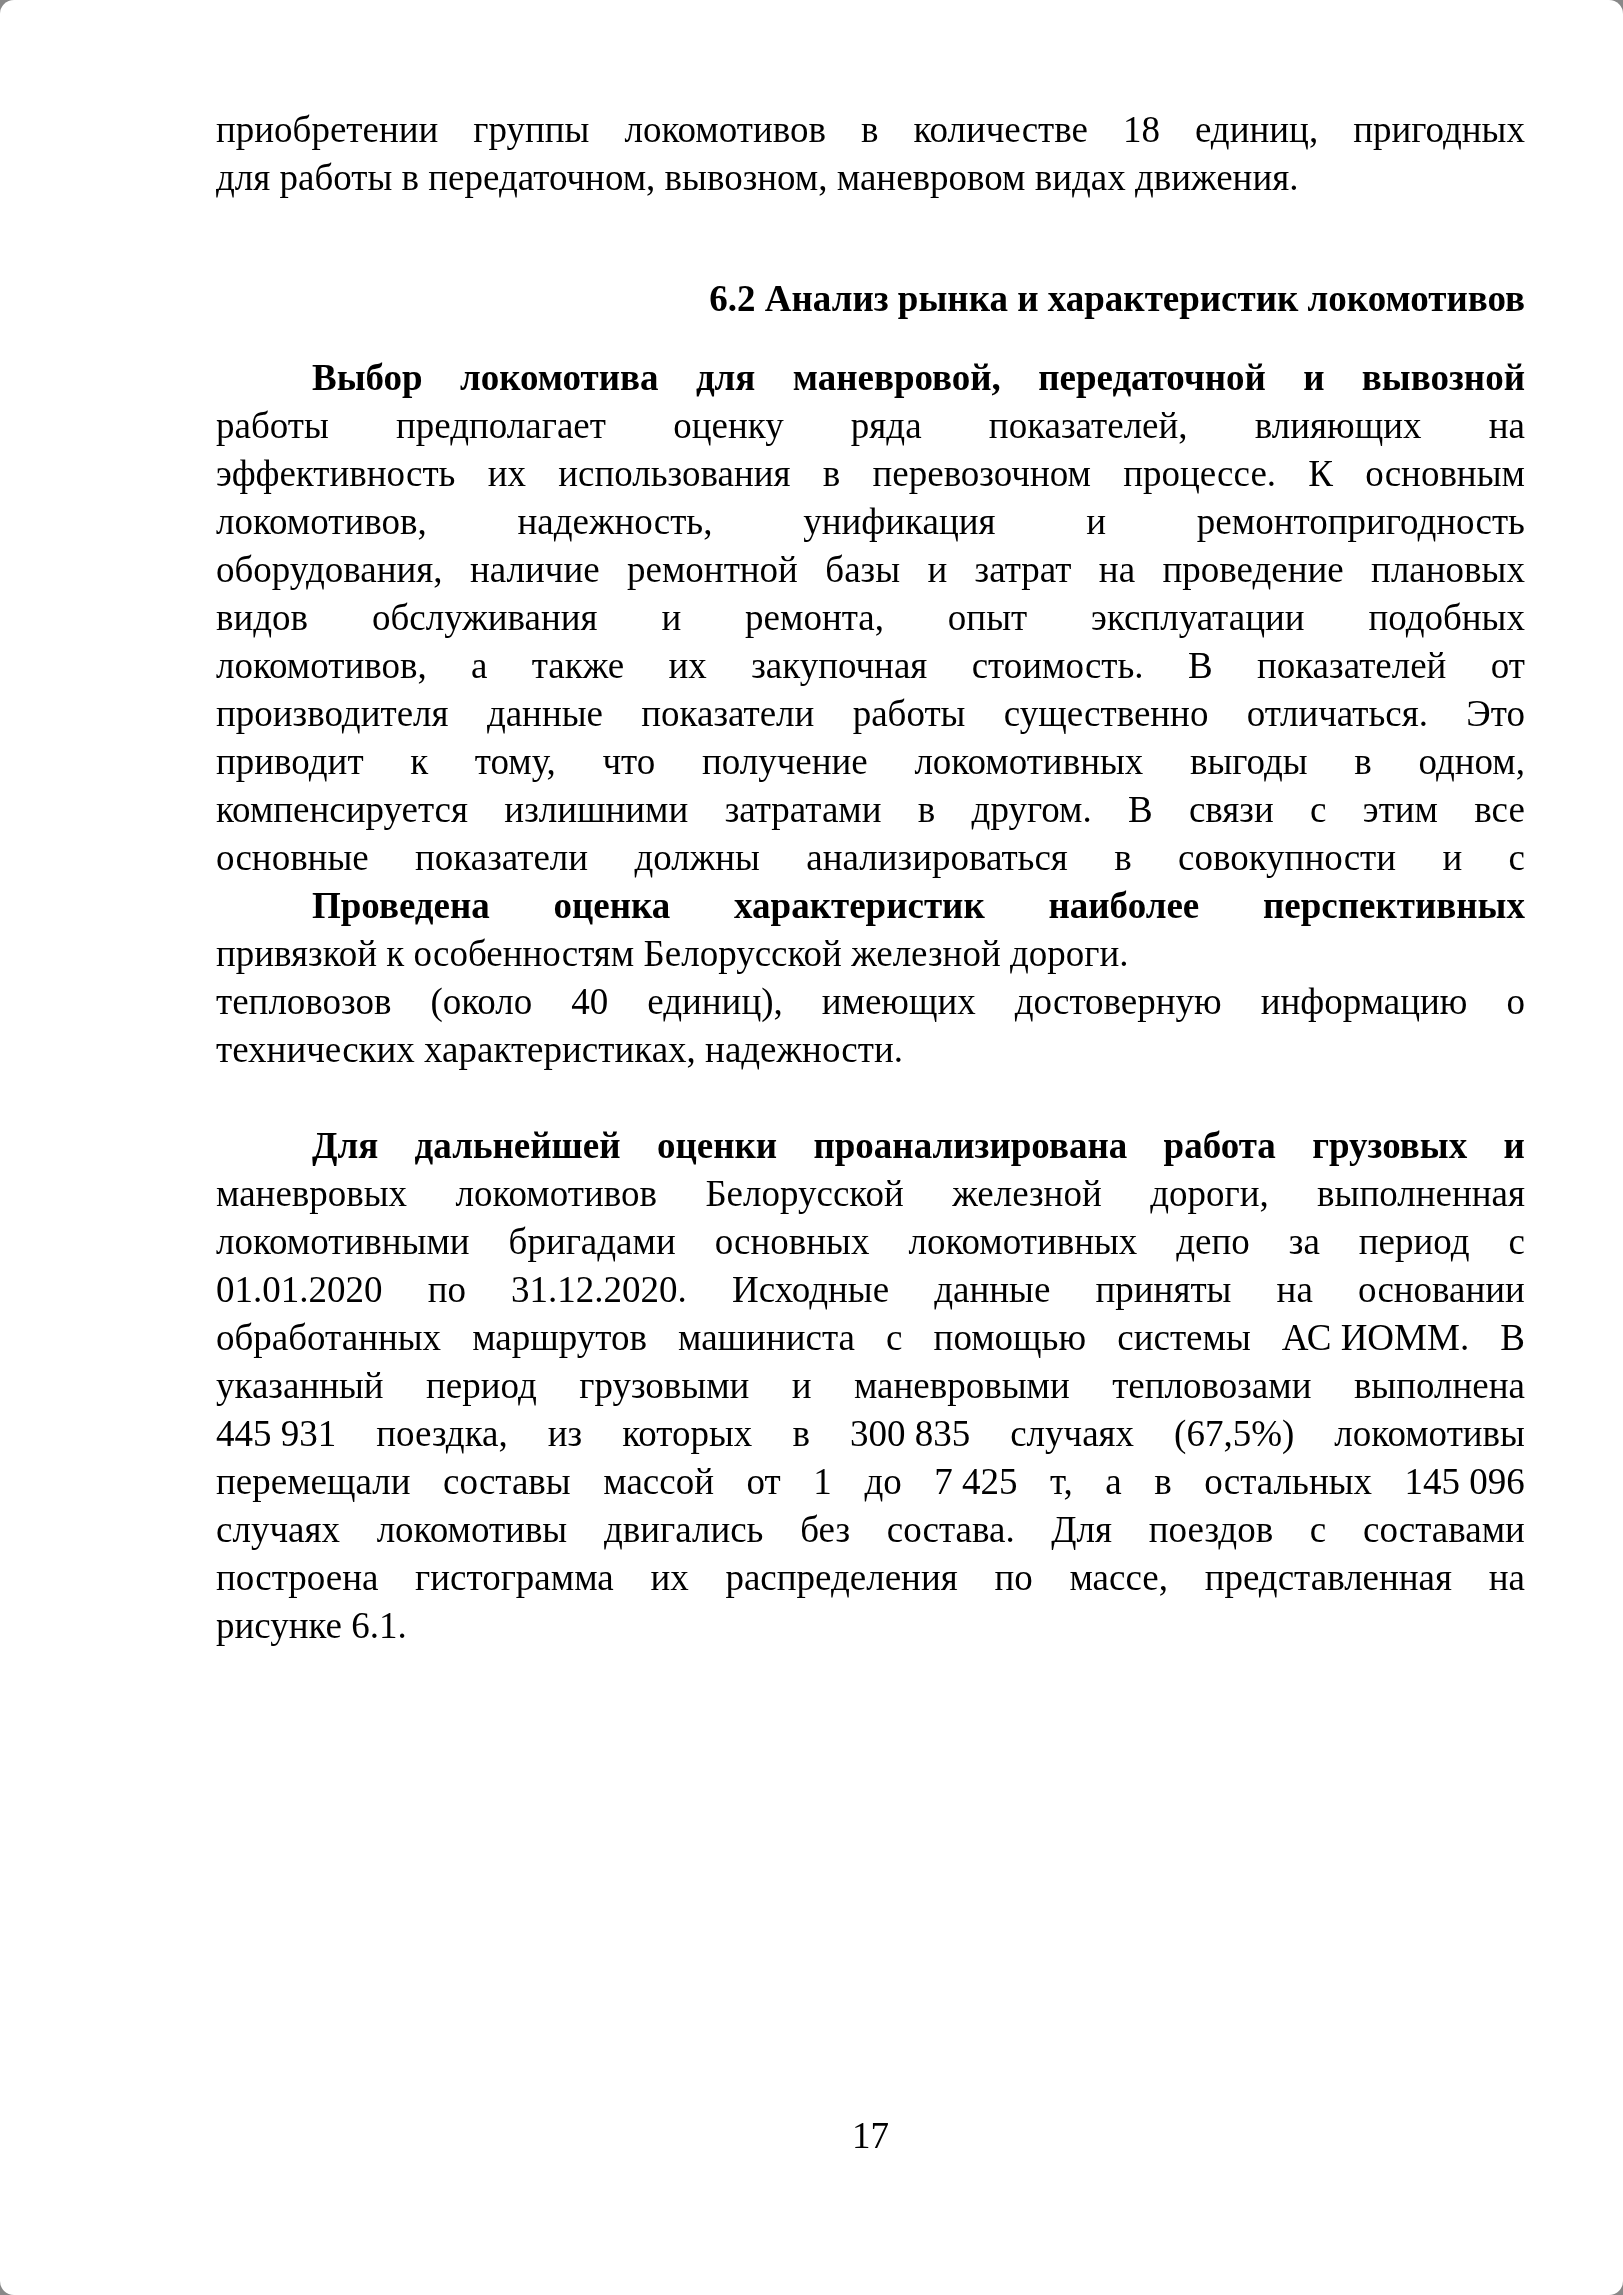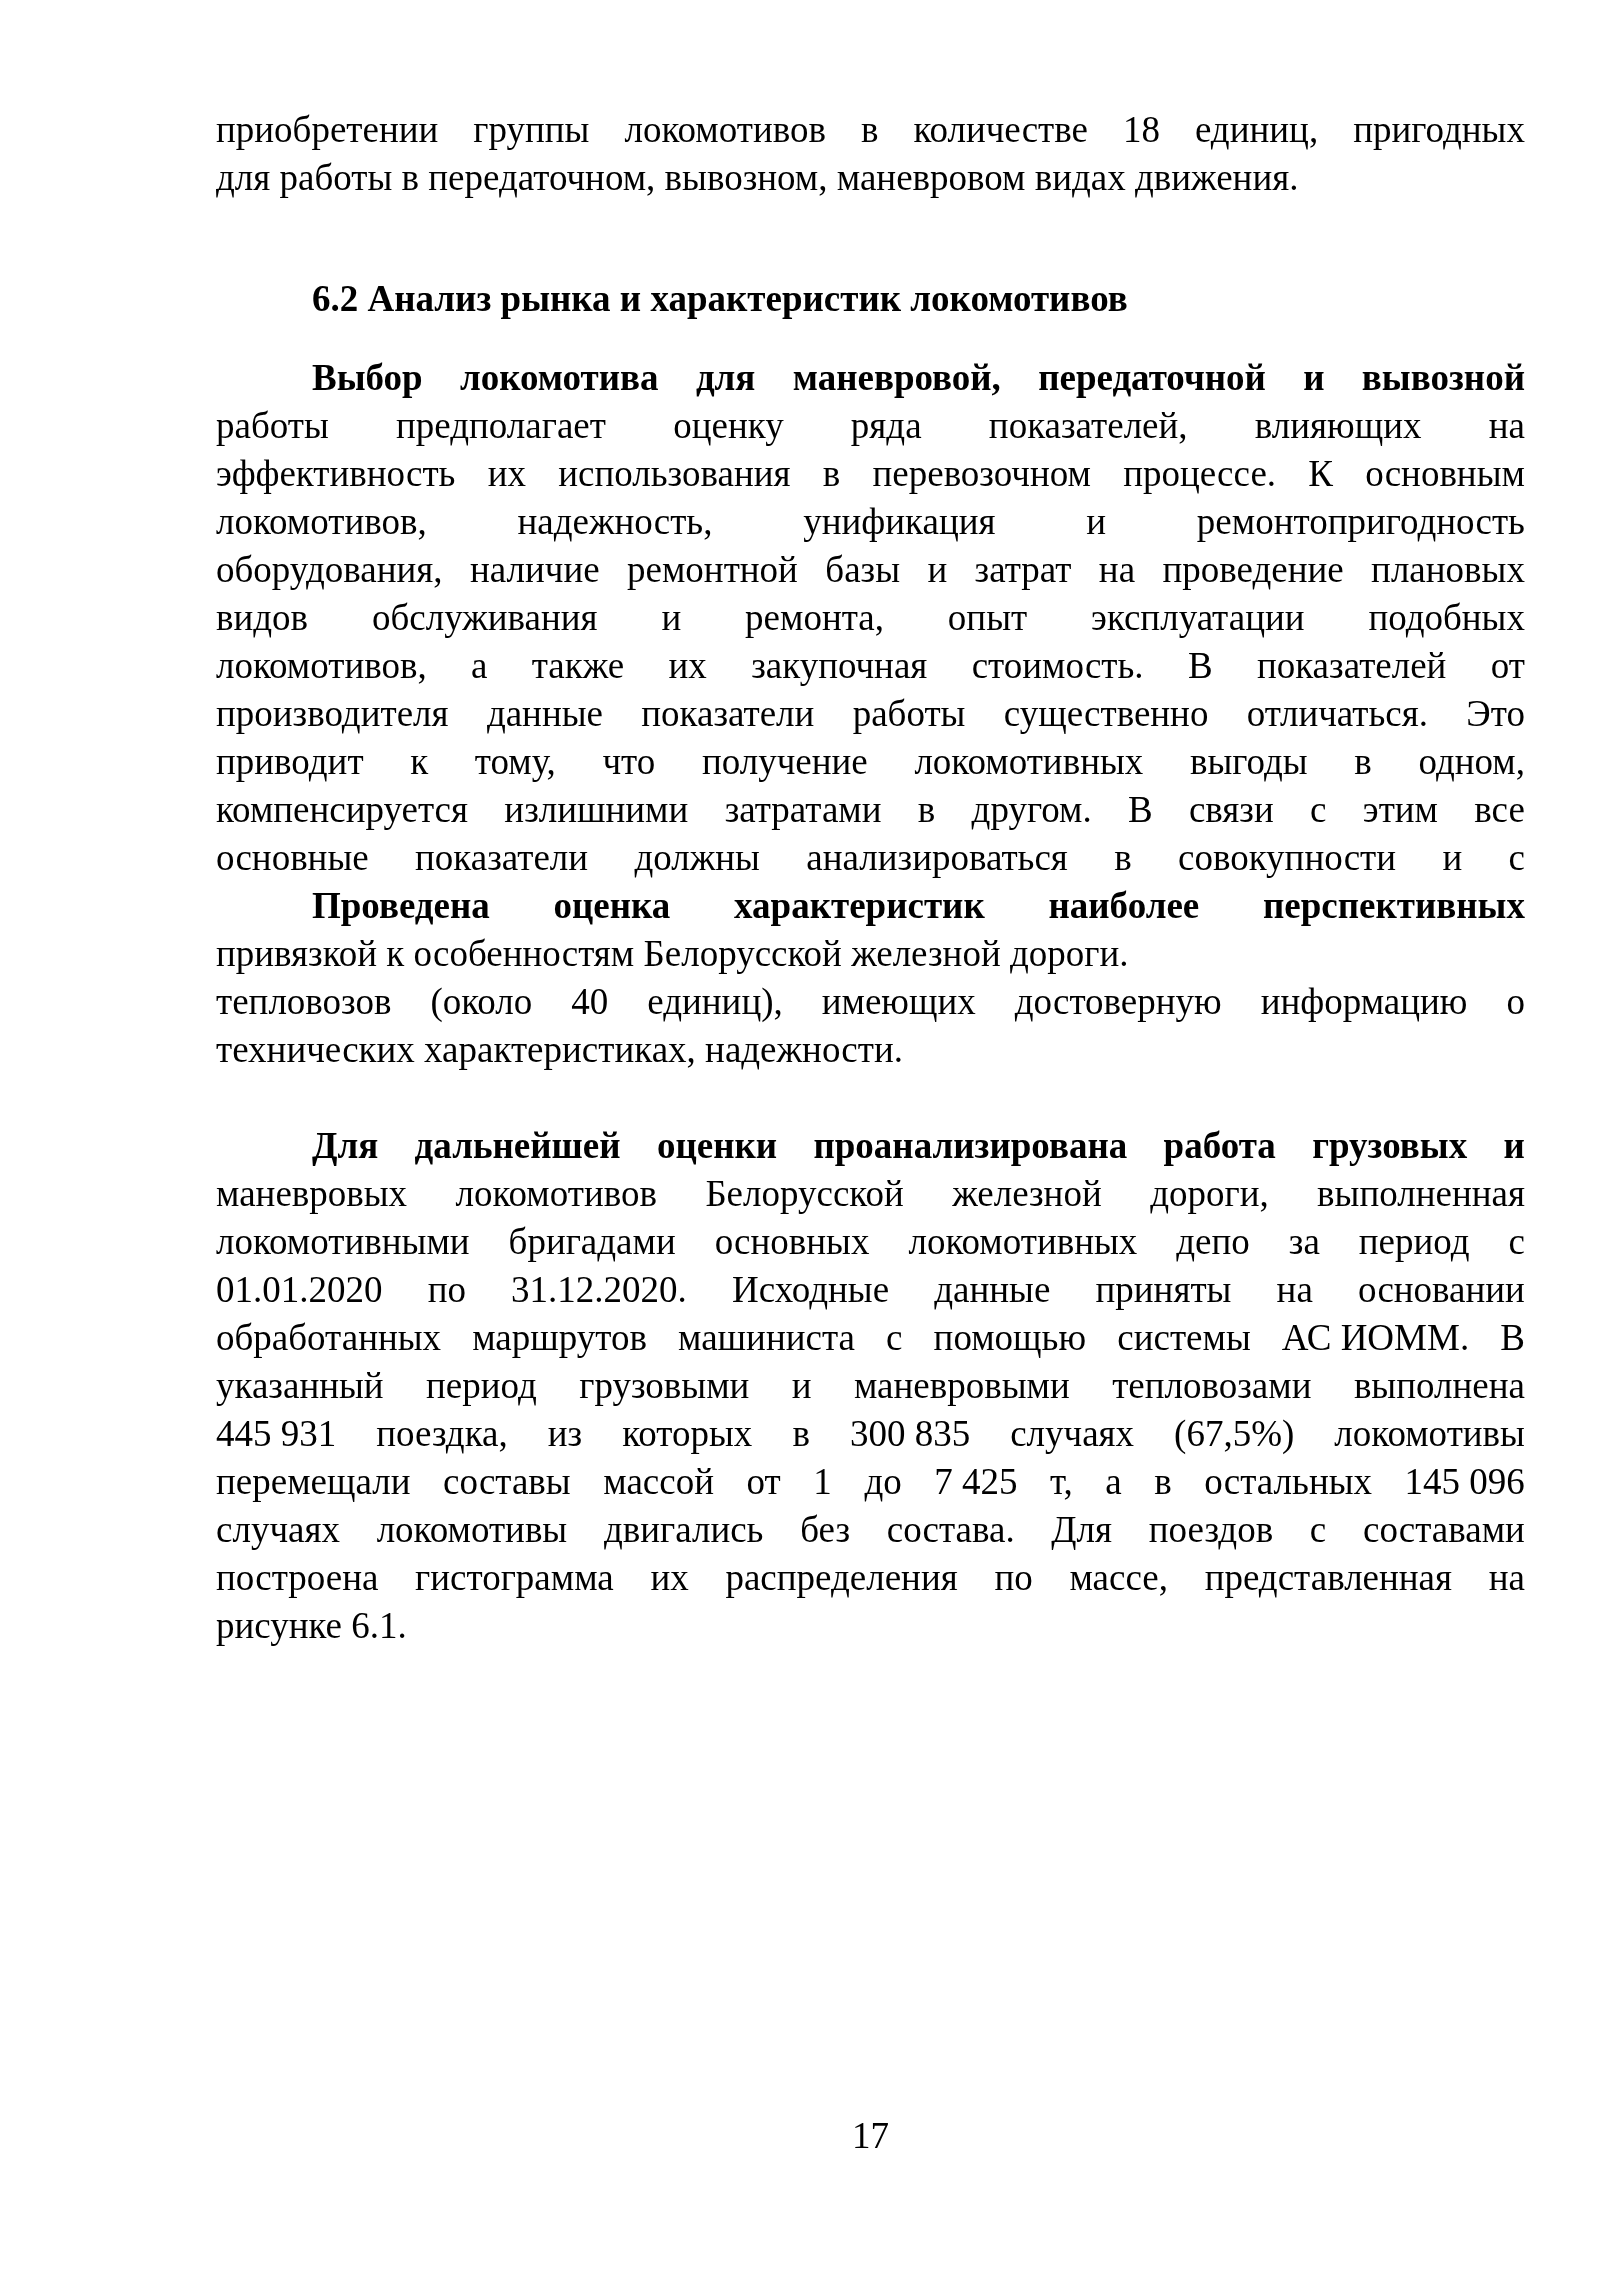--- a/index.html
+++ b/index.html
@@ -8,20 +8,21 @@
     background: #888;
   }
   .page {
     position: relative;
     width: 1623px;
     height: 2295px;
     background: #ffffff;
     font-family: "Liberation Serif", "DejaVu Serif", serif;
     color: #000000;
     overflow: hidden;
+    border-radius: 14px;
   }
   .text-column {
     position: absolute;
     left: 216px;
     top: 106px;
     width: 1309px;
     font-size: 37px;
     line-height: 48px;
   }
   .line {
@@ -40,20 +41,21 @@
   .indent {
     padding-left: 96px;
     font-weight: bold;
   }
   .heading-line {
     font-weight: bold;
     height: 48px;
     margin-top: 73px;
     margin-bottom: 31px;
     white-space: nowrap;
+    text-align: right;
   }
   .spacer-line {
     height: 48px;
   }
   .page-number {
     position: absolute;
     left: 216px;
     top: 2112px;
     width: 1309px;
     text-align: center;

